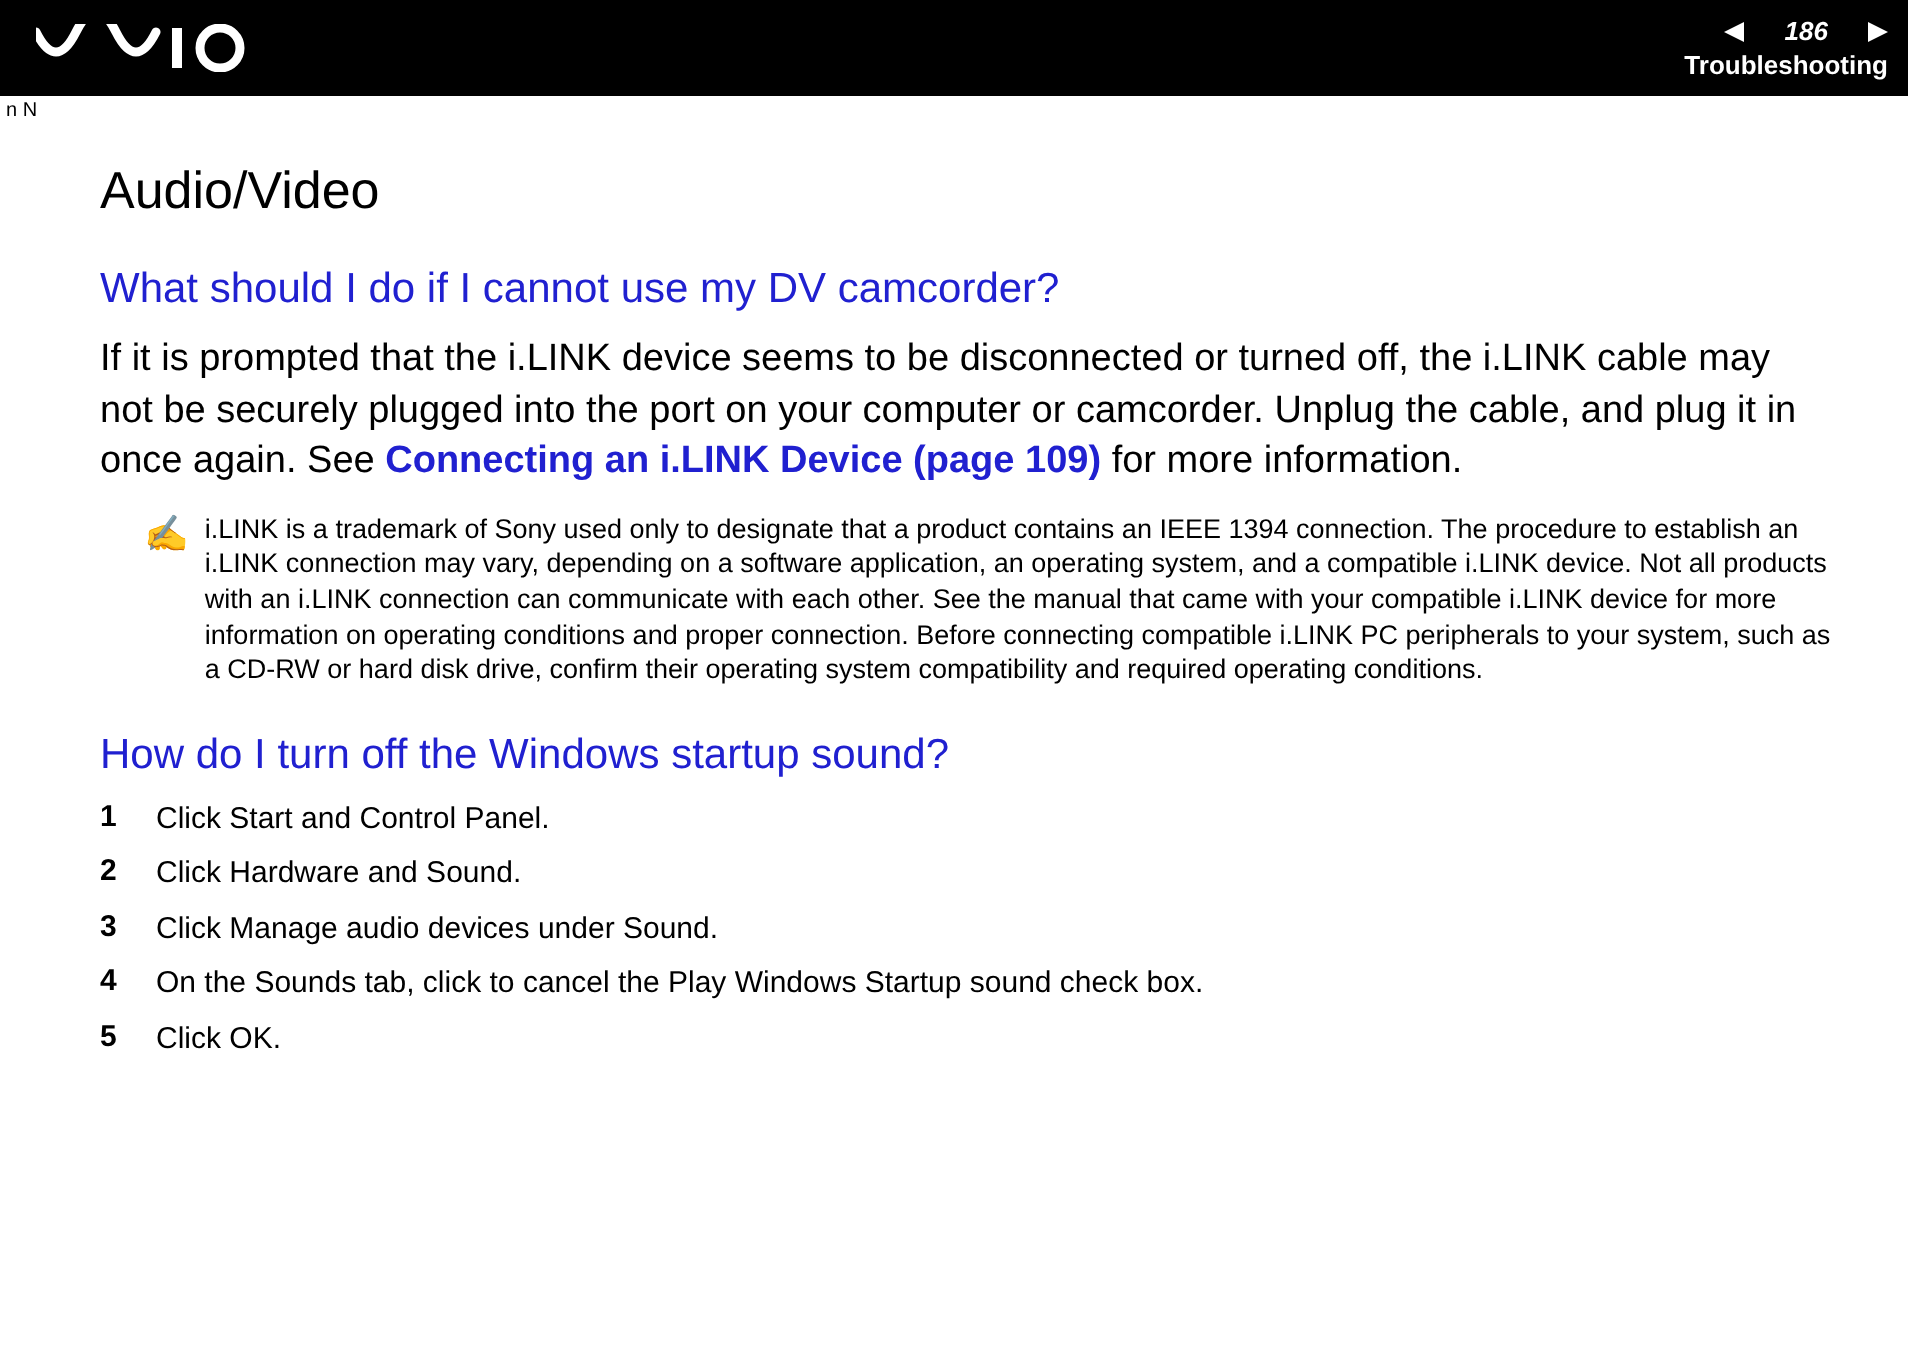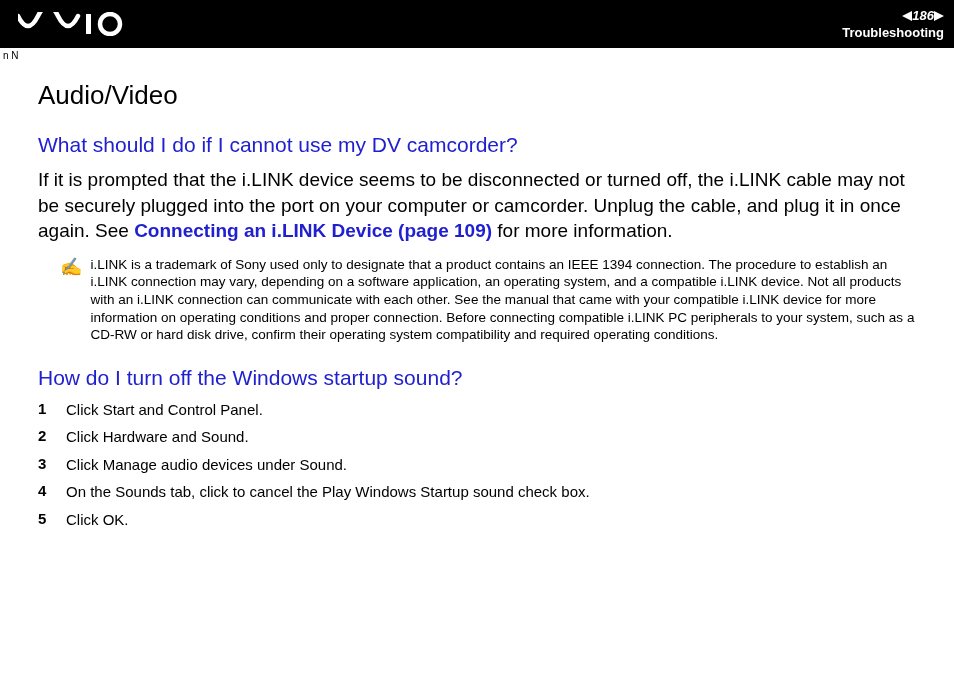--- a/index.html
+++ b/index.html
@@ -29,39 +29,39 @@
   .logo svg { display: block; }
   .top-right {
     display: flex;
     flex-direction: column;
     align-items: flex-end;
     gap: 2px;
   }
   .page-nav {
     display: flex;
     align-items: center;
-    gap: 0;
+    gap: 20px;
     font-size: 13px;
     font-style: italic;
     font-weight: bold;
   }
   .arrow-left, .arrow-right {
     width: 0; height: 0;
     border-top: 5px solid transparent;
     border-bottom: 5px solid transparent;
     cursor: pointer;
   }
   .arrow-left { border-right: 10px solid #fff; }
   .arrow-right { border-left: 10px solid #fff; }
   .section-name {
     font-size: 13px;
     font-weight: bold;
   }
   .content {
-    padding: 32px 38px 20px 38px;
+    padding: 32px 38px 20px 50px;
     color: #000;
   }
   h1 {
     font-size: 26px;
     font-weight: normal;
     margin-bottom: 18px;
   }
   h2 {
     color: #2020d0;
     font-weight: normal;

